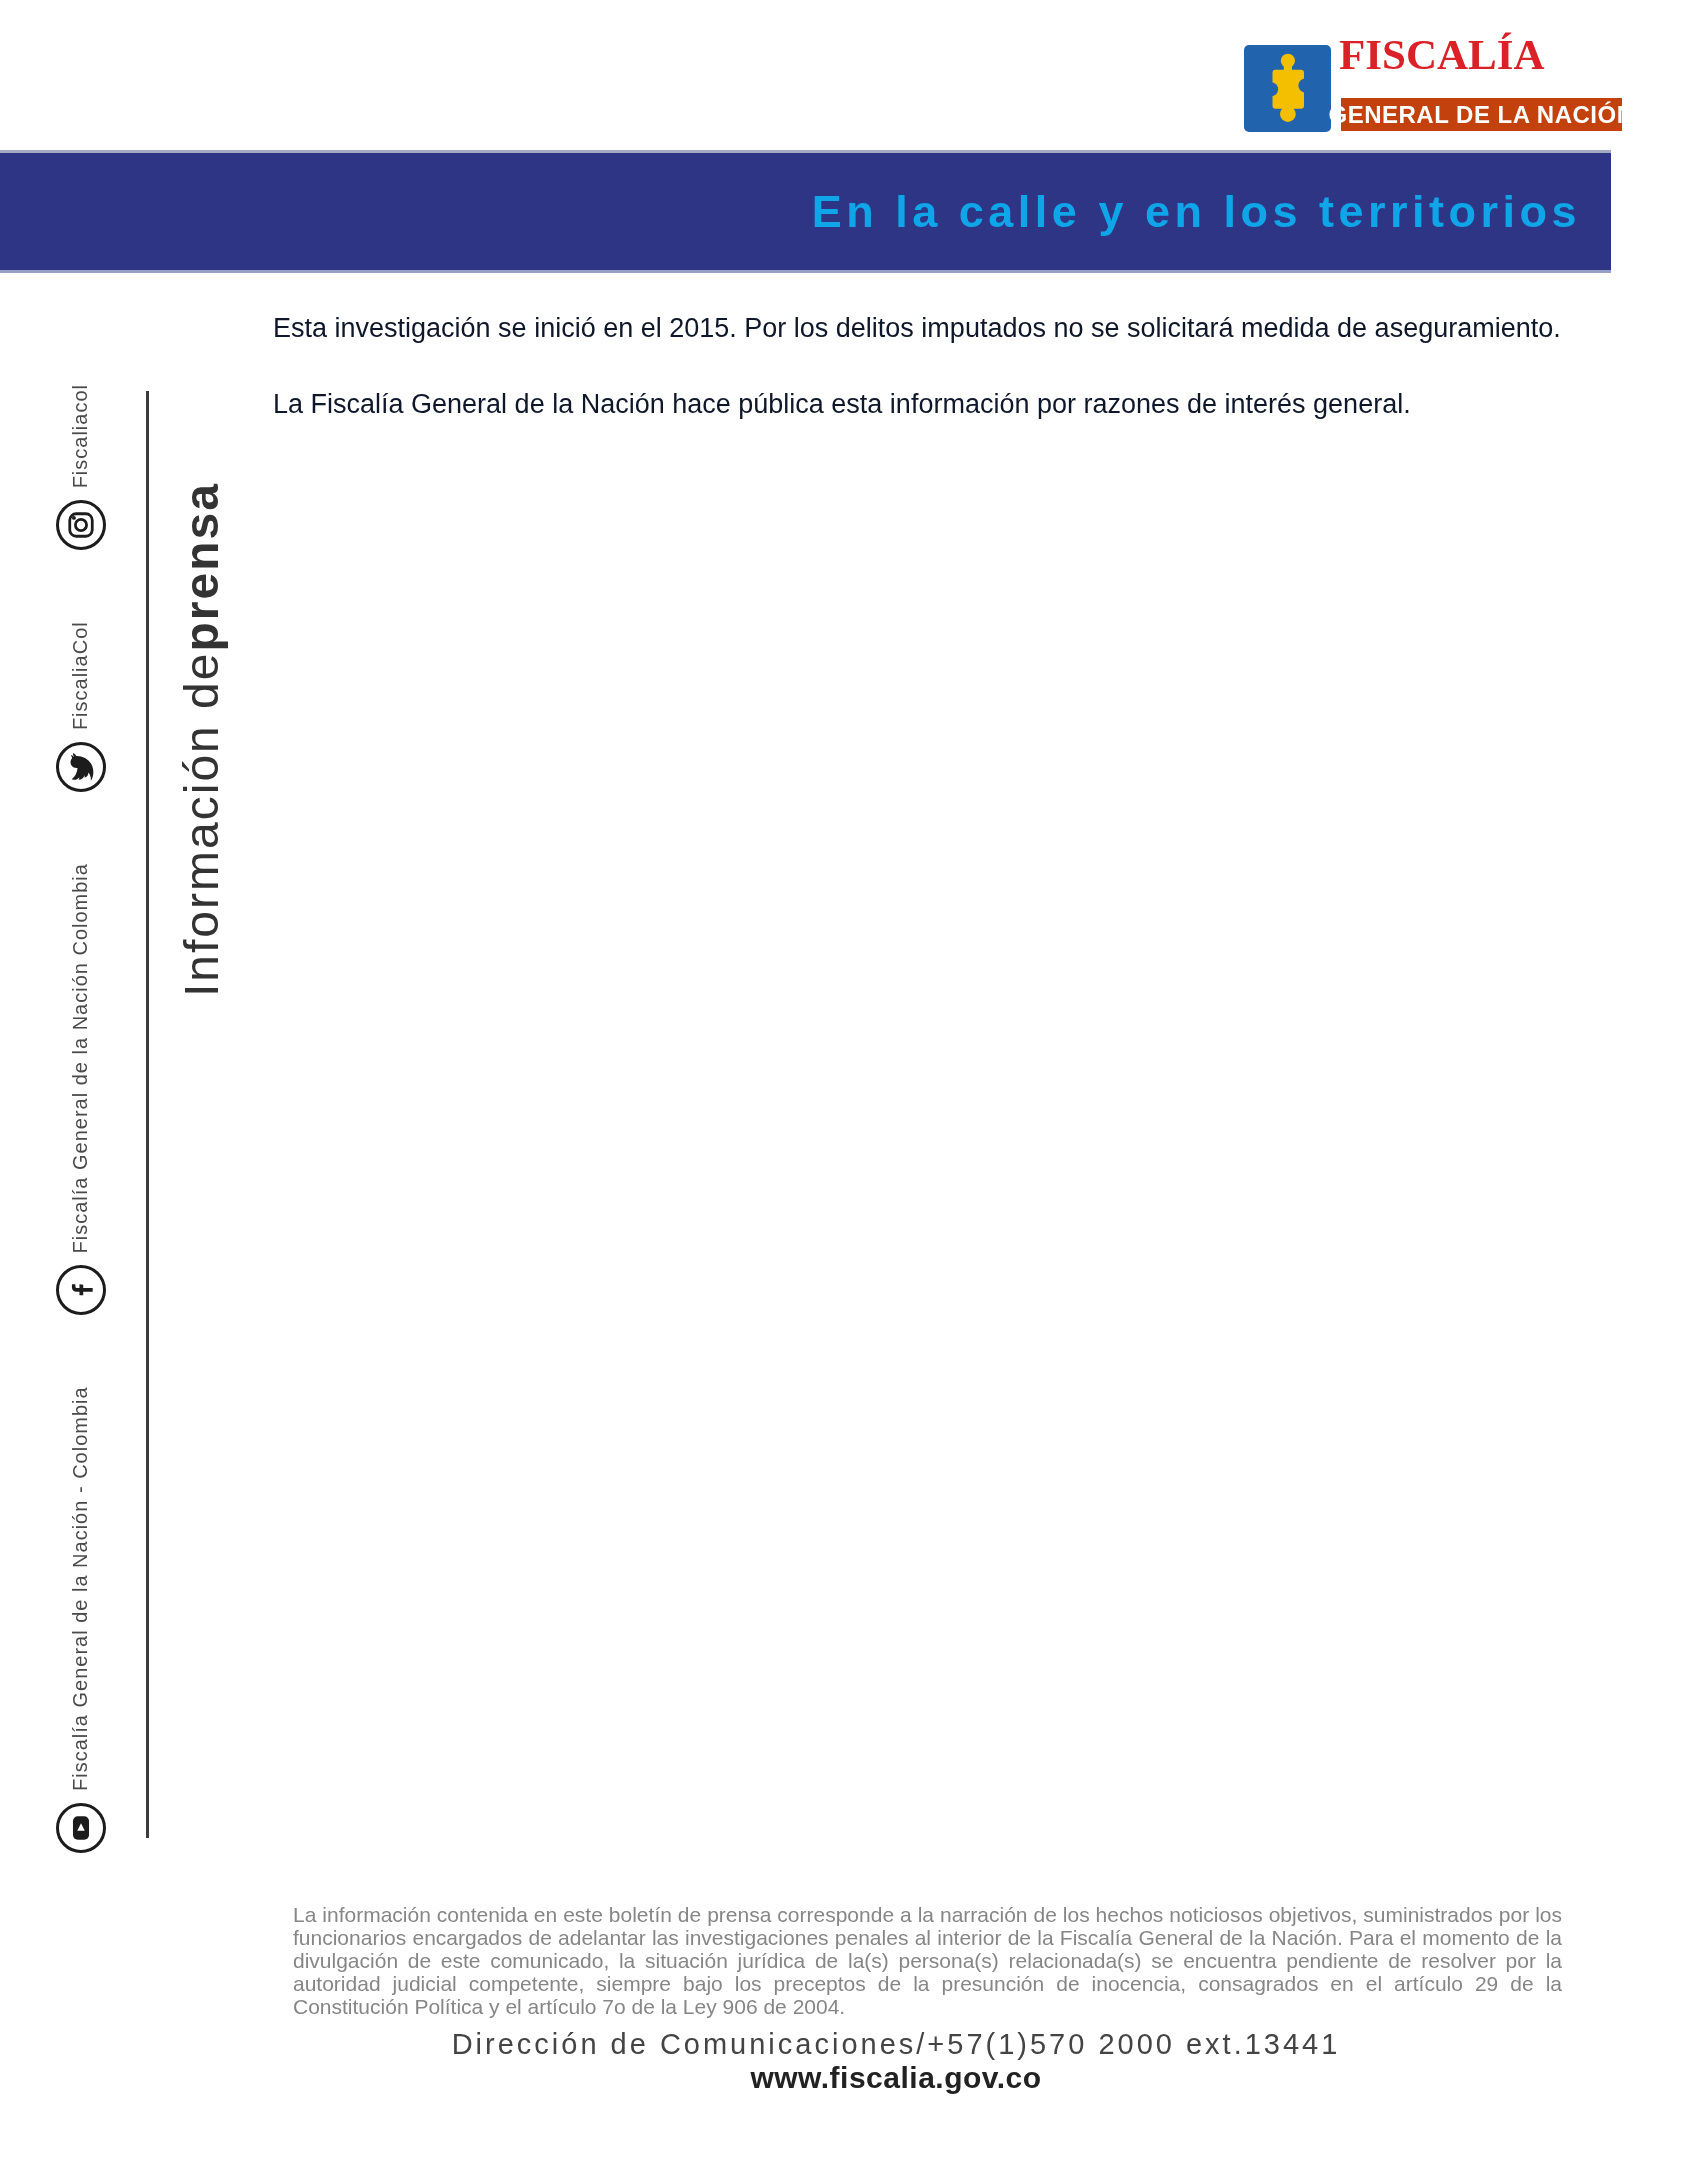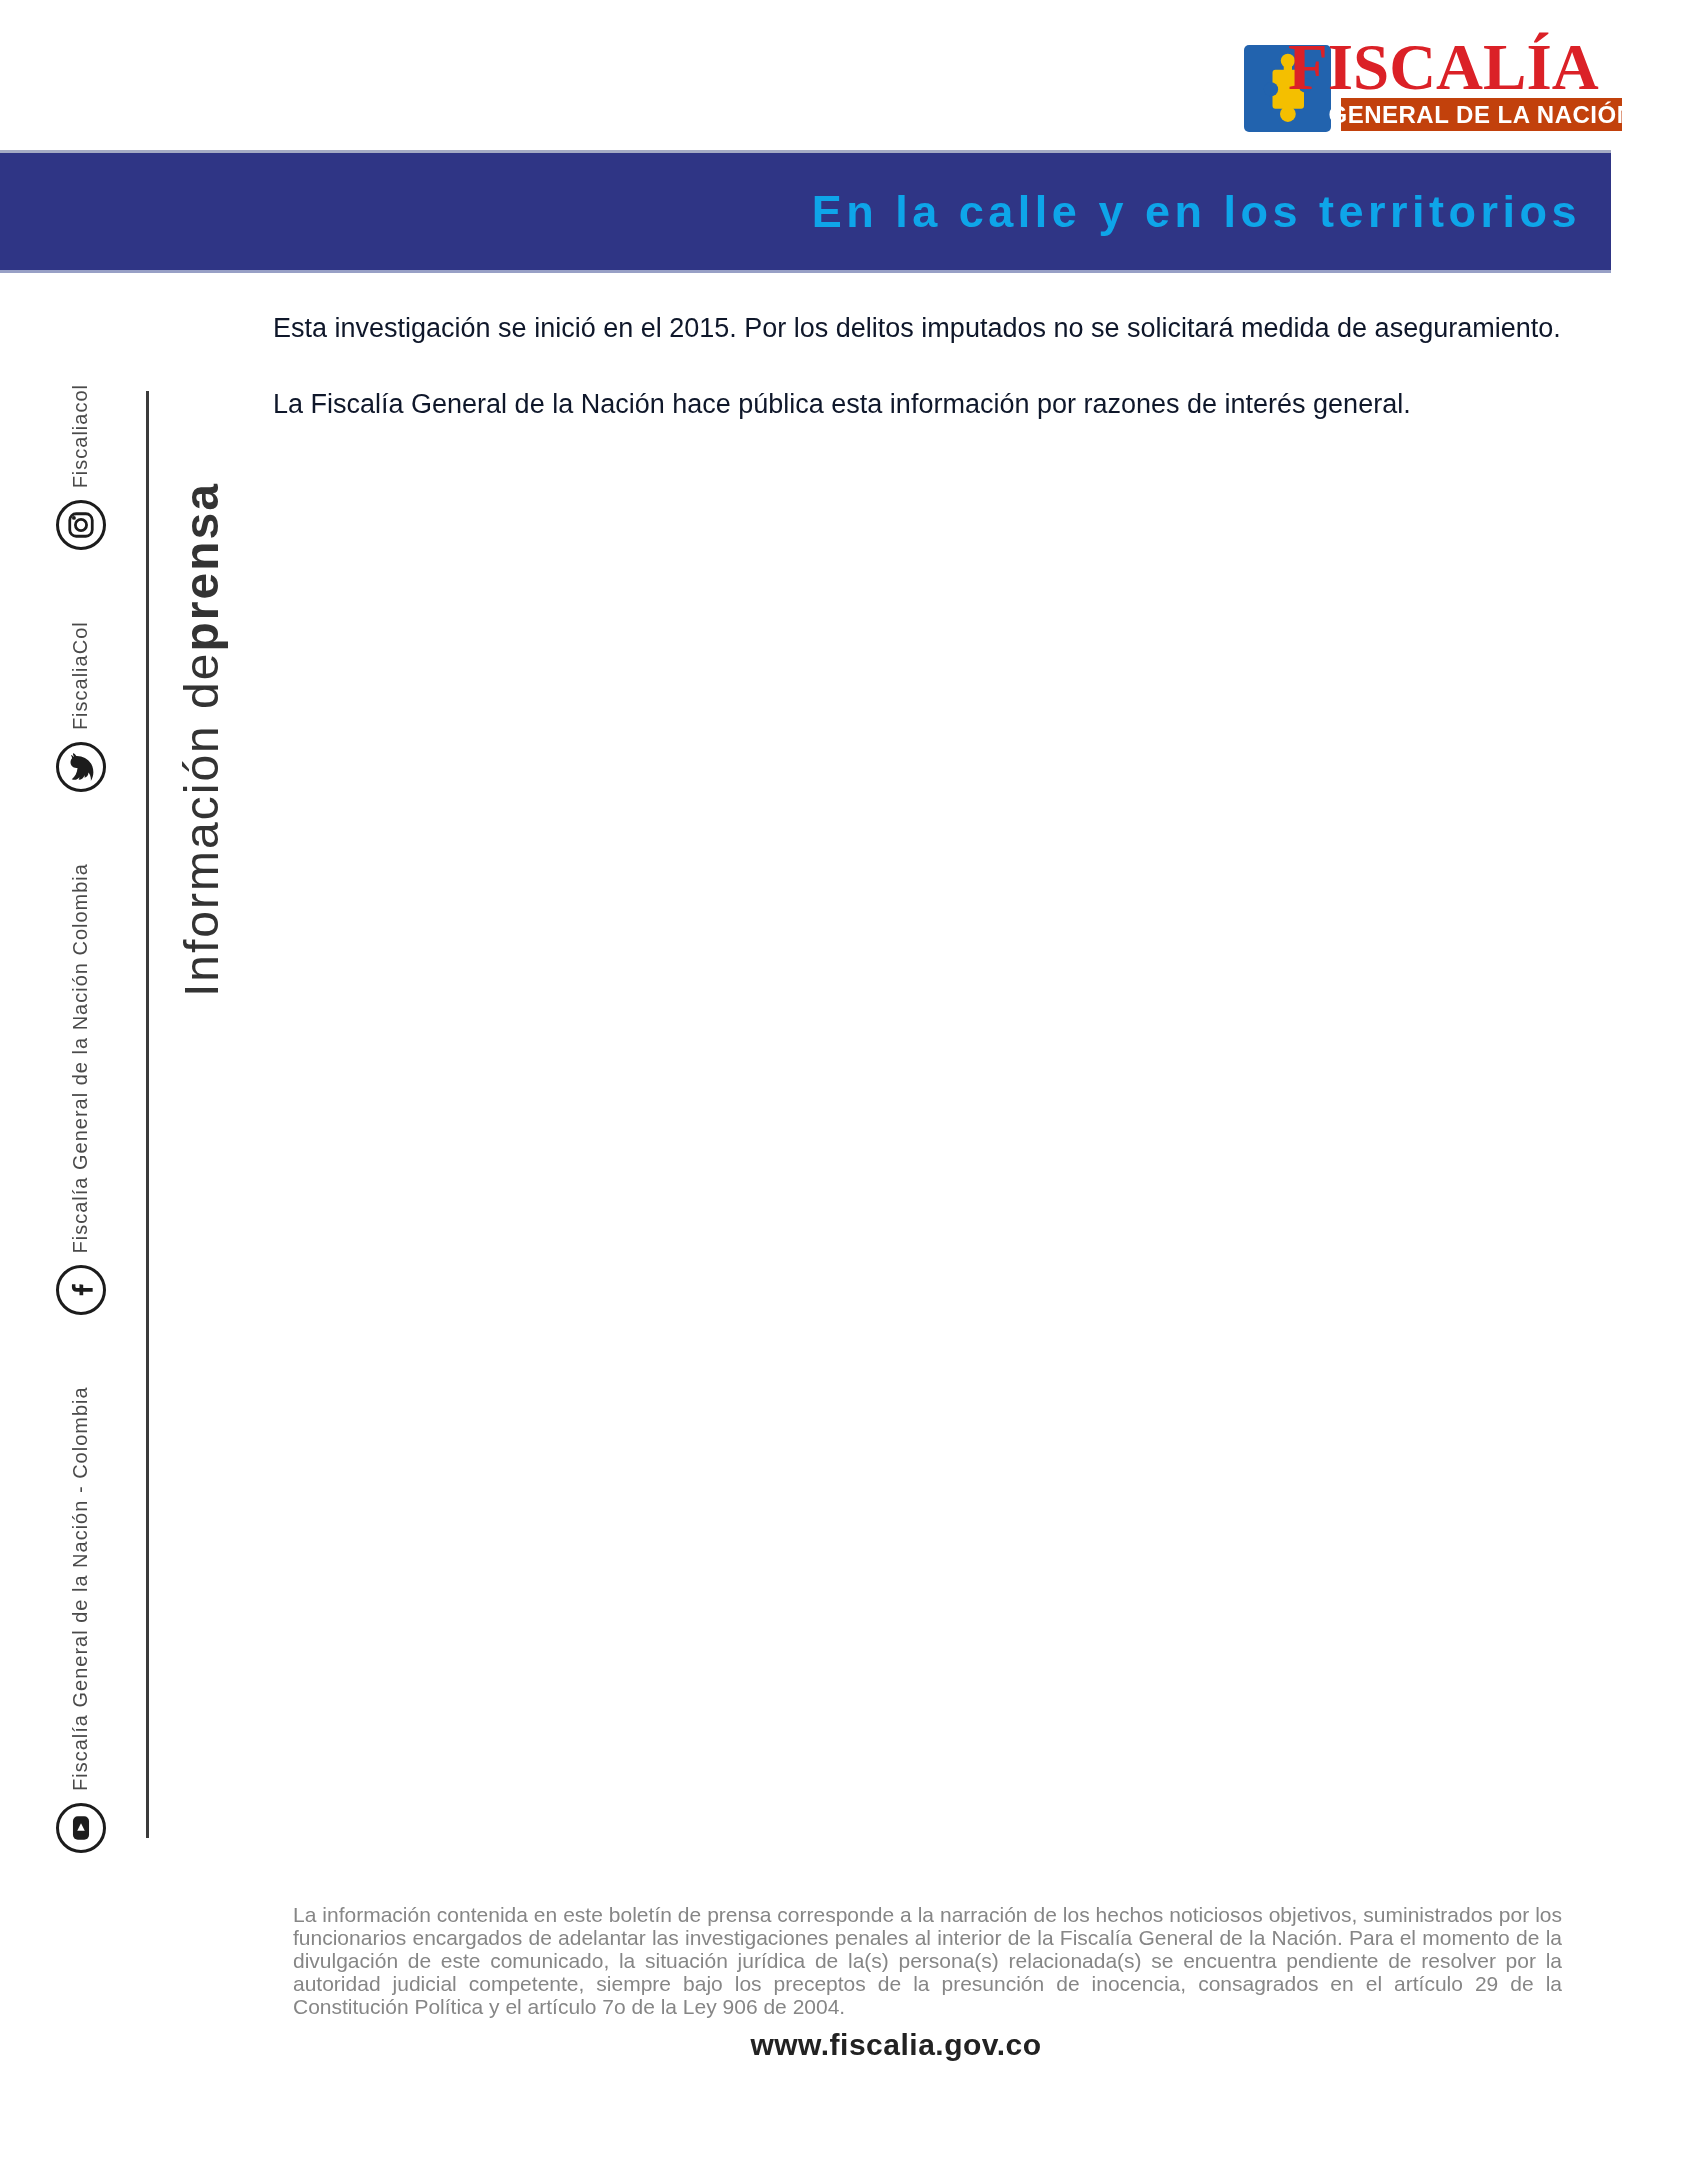--- a/index.html
+++ b/index.html
@@ -13,24 +13,24 @@
   }
 
   
   .logo-square{
     position:absolute; left:1244px; top:45px;
     width:87px; height:87px;
     background:#2263AE; border-radius:5px;
     display:flex; align-items:center; justify-content:center;
   }
   .logo-title{
-    position:absolute; left:1288px; top:30px;
+    position:absolute; left:1339px; top:30px;
     width:287px;
     font-family:"Liberation Serif", serif;
-    font-weight:bold; font-size:65px; color:#DB2127;
+    font-weight:bold; font-size:43px; color:#DB2127;
     letter-spacing:0px; white-space:nowrap;
   }
   .logo-subbox{
     position:absolute; left:1341px; top:98px;
     width:281px; height:33px;
     background:#c2410c;
     display:flex; align-items:center; justify-content:center;
     color:#ffffff; font-weight:bold; font-size:24px; letter-spacing:0.5px;
     white-space:nowrap;
   }
@@ -189,17 +189,18 @@
   </div>
 
   <div class="body-text">
     <p>Esta investigación se inició en el 2015. Por los delitos imputados no se solicitará medida de aseguramiento.</p>
     <p>La Fiscalía General de la Nación hace pública esta información por razones de interés general.</p>
   </div>
 
   <p class="disclaimer">La información contenida en este boletín de prensa corresponde a la narración de los hechos noticiosos objetivos, suministrados por los funcionarios encargados de adelantar las investigaciones penales al interior de la Fiscalía General de la Nación. Para el momento de la divulgación de este comunicado, la situación jurídica de la(s) persona(s) relacionada(s) se encuentra pendiente de resolver por la autoridad judicial competente, siempre bajo los preceptos de la presunción de inocencia, consagrados en el artículo 29 de la Constitución Política y el artículo 7o de la Ley 906 de 2004.</p>
 
   <div class="footer">
+    <div class="footer-contact">Dirección de Comunicaciones/+57(1)570 2000 ext.13441</div>
     <div class="footer-site">www.fiscalia.gov.co</div>
   </div>
 
 </div>
 
 
 </body></html>

